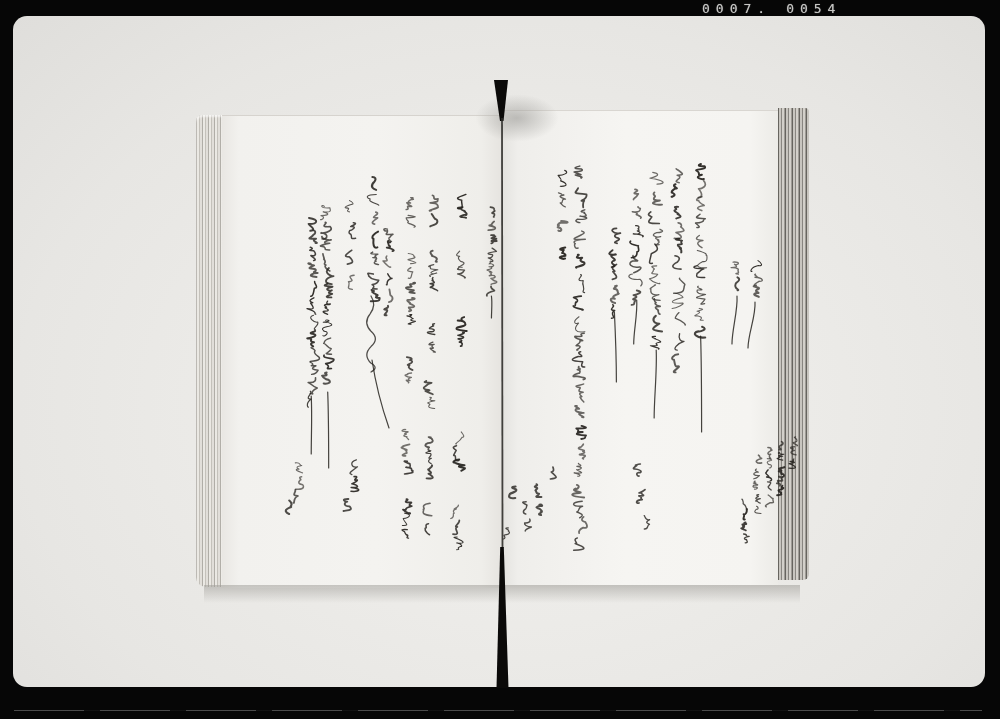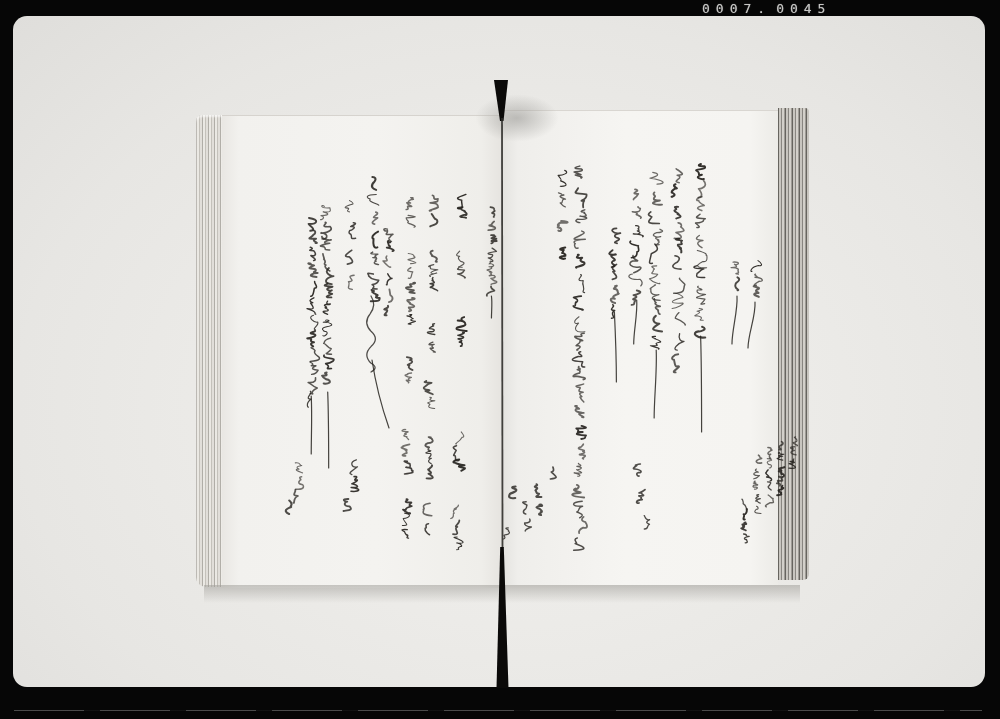--- a/index.html
+++ b/index.html
@@ -3,21 +3,21 @@
 <meta charset="utf-8">
 <style>
   html,body{margin:0;padding:0;}
   body{
     width:1000px;height:719px;position:relative;overflow:hidden;
     background:#060606;
     font-family:"DejaVu Sans",sans-serif;
   }
   .counter{
     position:absolute;left:702px;top:0;height:16px;
-    display:flex;gap:5px;align-items:center;
+    display:flex;gap:15px;align-items:center;
     font-family:"DejaVu Sans Mono",monospace;
     font-size:13px;line-height:15px;letter-spacing:6px;
     color:#d6d6d4;text-shadow:0 0 1px rgba(255,255,255,.55);
     opacity:.92;
   }
   .photo{
     position:absolute;left:13px;top:16px;width:972px;height:671px;
     border-radius:14px;
     background:radial-gradient(ellipse at 52% 58%, #f1f0ee 0%, #ecebe8 40%, #e7e6e3 70%, #dfdedb 100%);
   }
@@ -69,21 +69,21 @@
       rgba(142,142,142,.5) 0 70px, rgba(60,60,60,.22) 70px 86px);
   }
 </style>
 </head>
 <body>
 
 <div class="stage">
 
   <div class="counter">
     <span>0007.</span>
-    <span>0045</span>
+    <span>0054</span>
   </div>
 
   <div class="photo">
     <div class="book">
       <div class="edges edges-left"></div>
       <div class="page page-left"></div>
       <div class="page page-right"></div>
       <div class="edges edges-right"></div>
       <div class="gutter-shadow-top"></div>
       <div class="book-shadow"></div>

